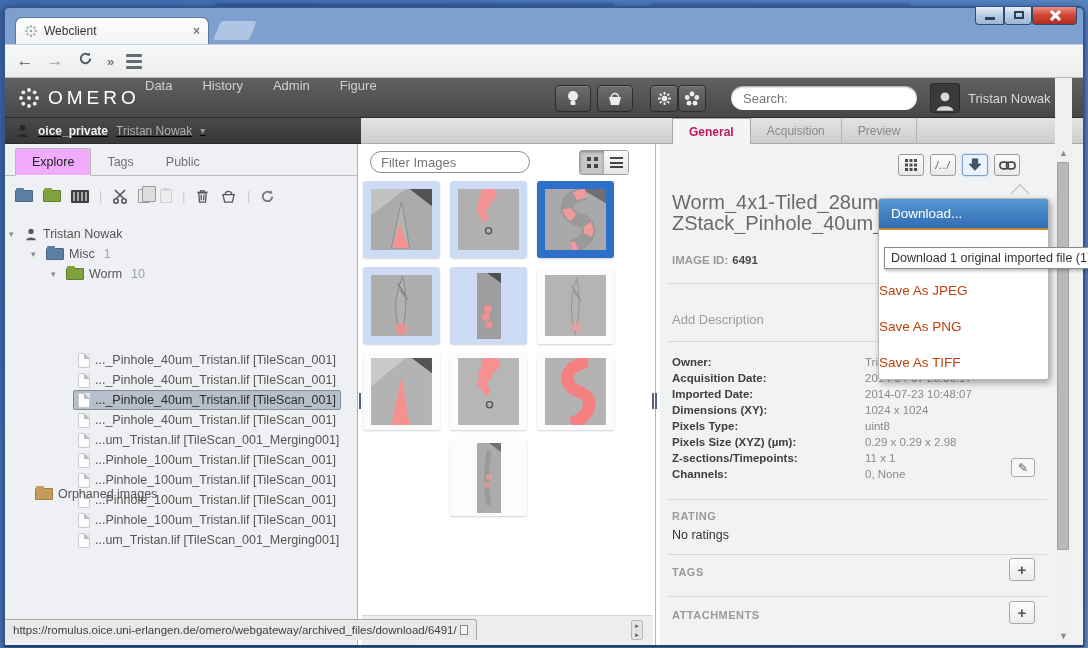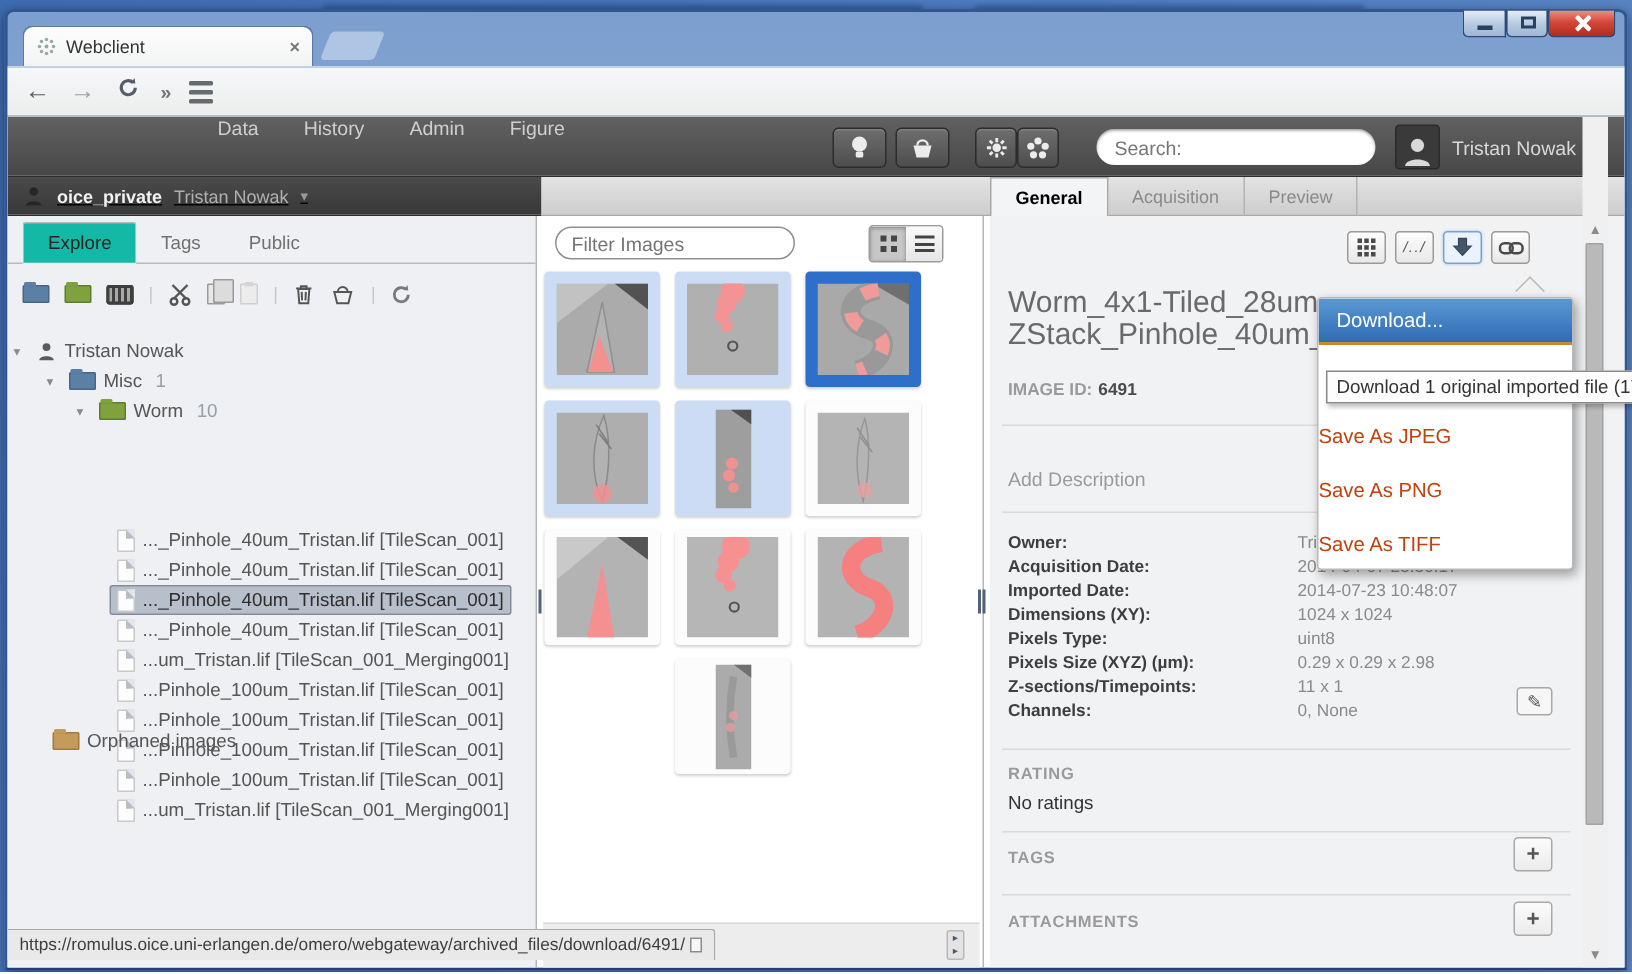--- a/index.html
+++ b/index.html
@@ -75,28 +75,28 @@
     background:linear-gradient(#4a4a4a,#383838); border-bottom:1px solid #2c2c2c;
     display:flex; align-items:center; padding-left:10px; gap:8px;text-decoration:underline; }
   #userbar .group { color:#f2f2f2; font-weight:bold; font-size:12px; }
   #userbar .user { color:#b0b0b0; font-size:12px; }
   #userbar .caret { color:#9a9a9a; font-size:10px; }
   #band { position:absolute; left:356px; top:40px; right:0; height:26px;
     background:linear-gradient(#e3e3e3,#cdcdcd); border-bottom:1px solid #a8a8a8; }
   #right-tabs { position:absolute; left:299px; top:0; height:26px; display:flex; }
   .rtab { height:26px; padding:0 16px; font-size:12px; color:#8a8a8a; display:flex; align-items:center;
     border-right:1px solid #b3b3b3; }
-  .rtab.active { background:#f3f4f5; border:1px solid #a8a8a8; border-bottom:none; color:#000000; font-weight:bold; height:27px; }
+  .rtab.active { background:#f3f4f5; border:1px solid #a8a8a8; border-bottom:none; color:#be185d; font-weight:bold; height:27px;margin-left:12px; }
 
   
   #left-panel { position:absolute; left:0; top:66px; width:352px; bottom:0; background:#eef0f3; }
   #left-tabs { position:absolute; left:0; top:4px; right:0; height:28px; border-bottom:1px solid #b9b9b9;
     display:flex; padding-left:10px; }
   .ltab { padding:0 16px; display:flex; align-items:center; font-size:12.5px; color:#707070; }
-  .ltab.active { background:#14b8a6; border:1px solid #b9b9b9; border-bottom:1px solid #f6f7f9;
+  .ltab.active { background:#f0abfc; border:1px solid #b9b9b9; border-bottom:1px solid #f6f7f9;
     margin-bottom:-1px; color:#222; border-radius:2px 2px 0 0; }
   #left-toolbar { position:absolute; left:10px; top:40px; height:24px; display:flex; align-items:center; gap:10px; }
   .sep { color:#c6c6c6; }
   .folder { width:18px; height:12px; border-radius:1px; position:relative; }
   .folder::before { content:""; position:absolute; left:0; top:-3px; width:8px; height:3px; background:inherit; border-radius:1px 1px 0 0; }
   .folder.blue { background:#5c7fa4; border:1px solid #46668a; }
   .folder.green { background:#7fa23e; border:1px solid #5f7c2c; }
   .folder.tan { background:#c49a5d; border:1px solid #a37a3f; }
   .plate { width:18px; height:13px; background:#3f3f3f; border-radius:2px;
     box-shadow:inset 0 0 0 2px #3f3f3f, inset 0 0 0 30px #3f3f3f; position:relative; overflow:hidden; }
@@ -258,20 +258,36 @@
       <div class="hamburger">
           <span></span>
           <span></span>
           <span></span>
         </div>
     </div>
 
     <div id="page">
 
       <div id="omero-nav">
+        <div id="logo">
+          <svg width="24" height="24" viewBox="0 0 24 24">
+            <g fill="#ffffff" opacity=".92">
+                <circle cx="20" cy="12" r="1.9"></circle>
+                <circle cx="17.7" cy="17.7" r="1.9"></circle>
+                <circle cx="12" cy="20" r="1.9"></circle>
+                <circle cx="6.3" cy="17.7" r="1.9"></circle>
+                <circle cx="4" cy="12" r="1.9"></circle>
+                <circle cx="6.3" cy="6.3" r="1.9"></circle>
+                <circle cx="12" cy="4" r="1.9"></circle>
+                <circle cx="17.7" cy="6.3" r="1.9"></circle>
+                <circle cx="12" cy="12" r="2"></circle>
+              </g>
+          </svg>
+          <span class="text">OMERO</span>
+        </div>
         <div id="nav-menu">
           <span class="mi" style="--i: 0;">Data</span>
             <span class="mi" style="--i: 1;">History</span>
             <span class="mi" style="--i: 2;">Admin</span>
             <span class="mi" style="--i: 3;">Figure</span>
         </div>
         <div class="nav-btn" style="left:550px;width:36px">
           <svg width="14" height="18" viewBox="0 0 14 18">
               <circle cx="7" cy="6" r="5" fill="#ececec"></circle>
               <rect x="4.5" y="11" width="5" height="4" rx="1" fill="#ececec"></rect>

